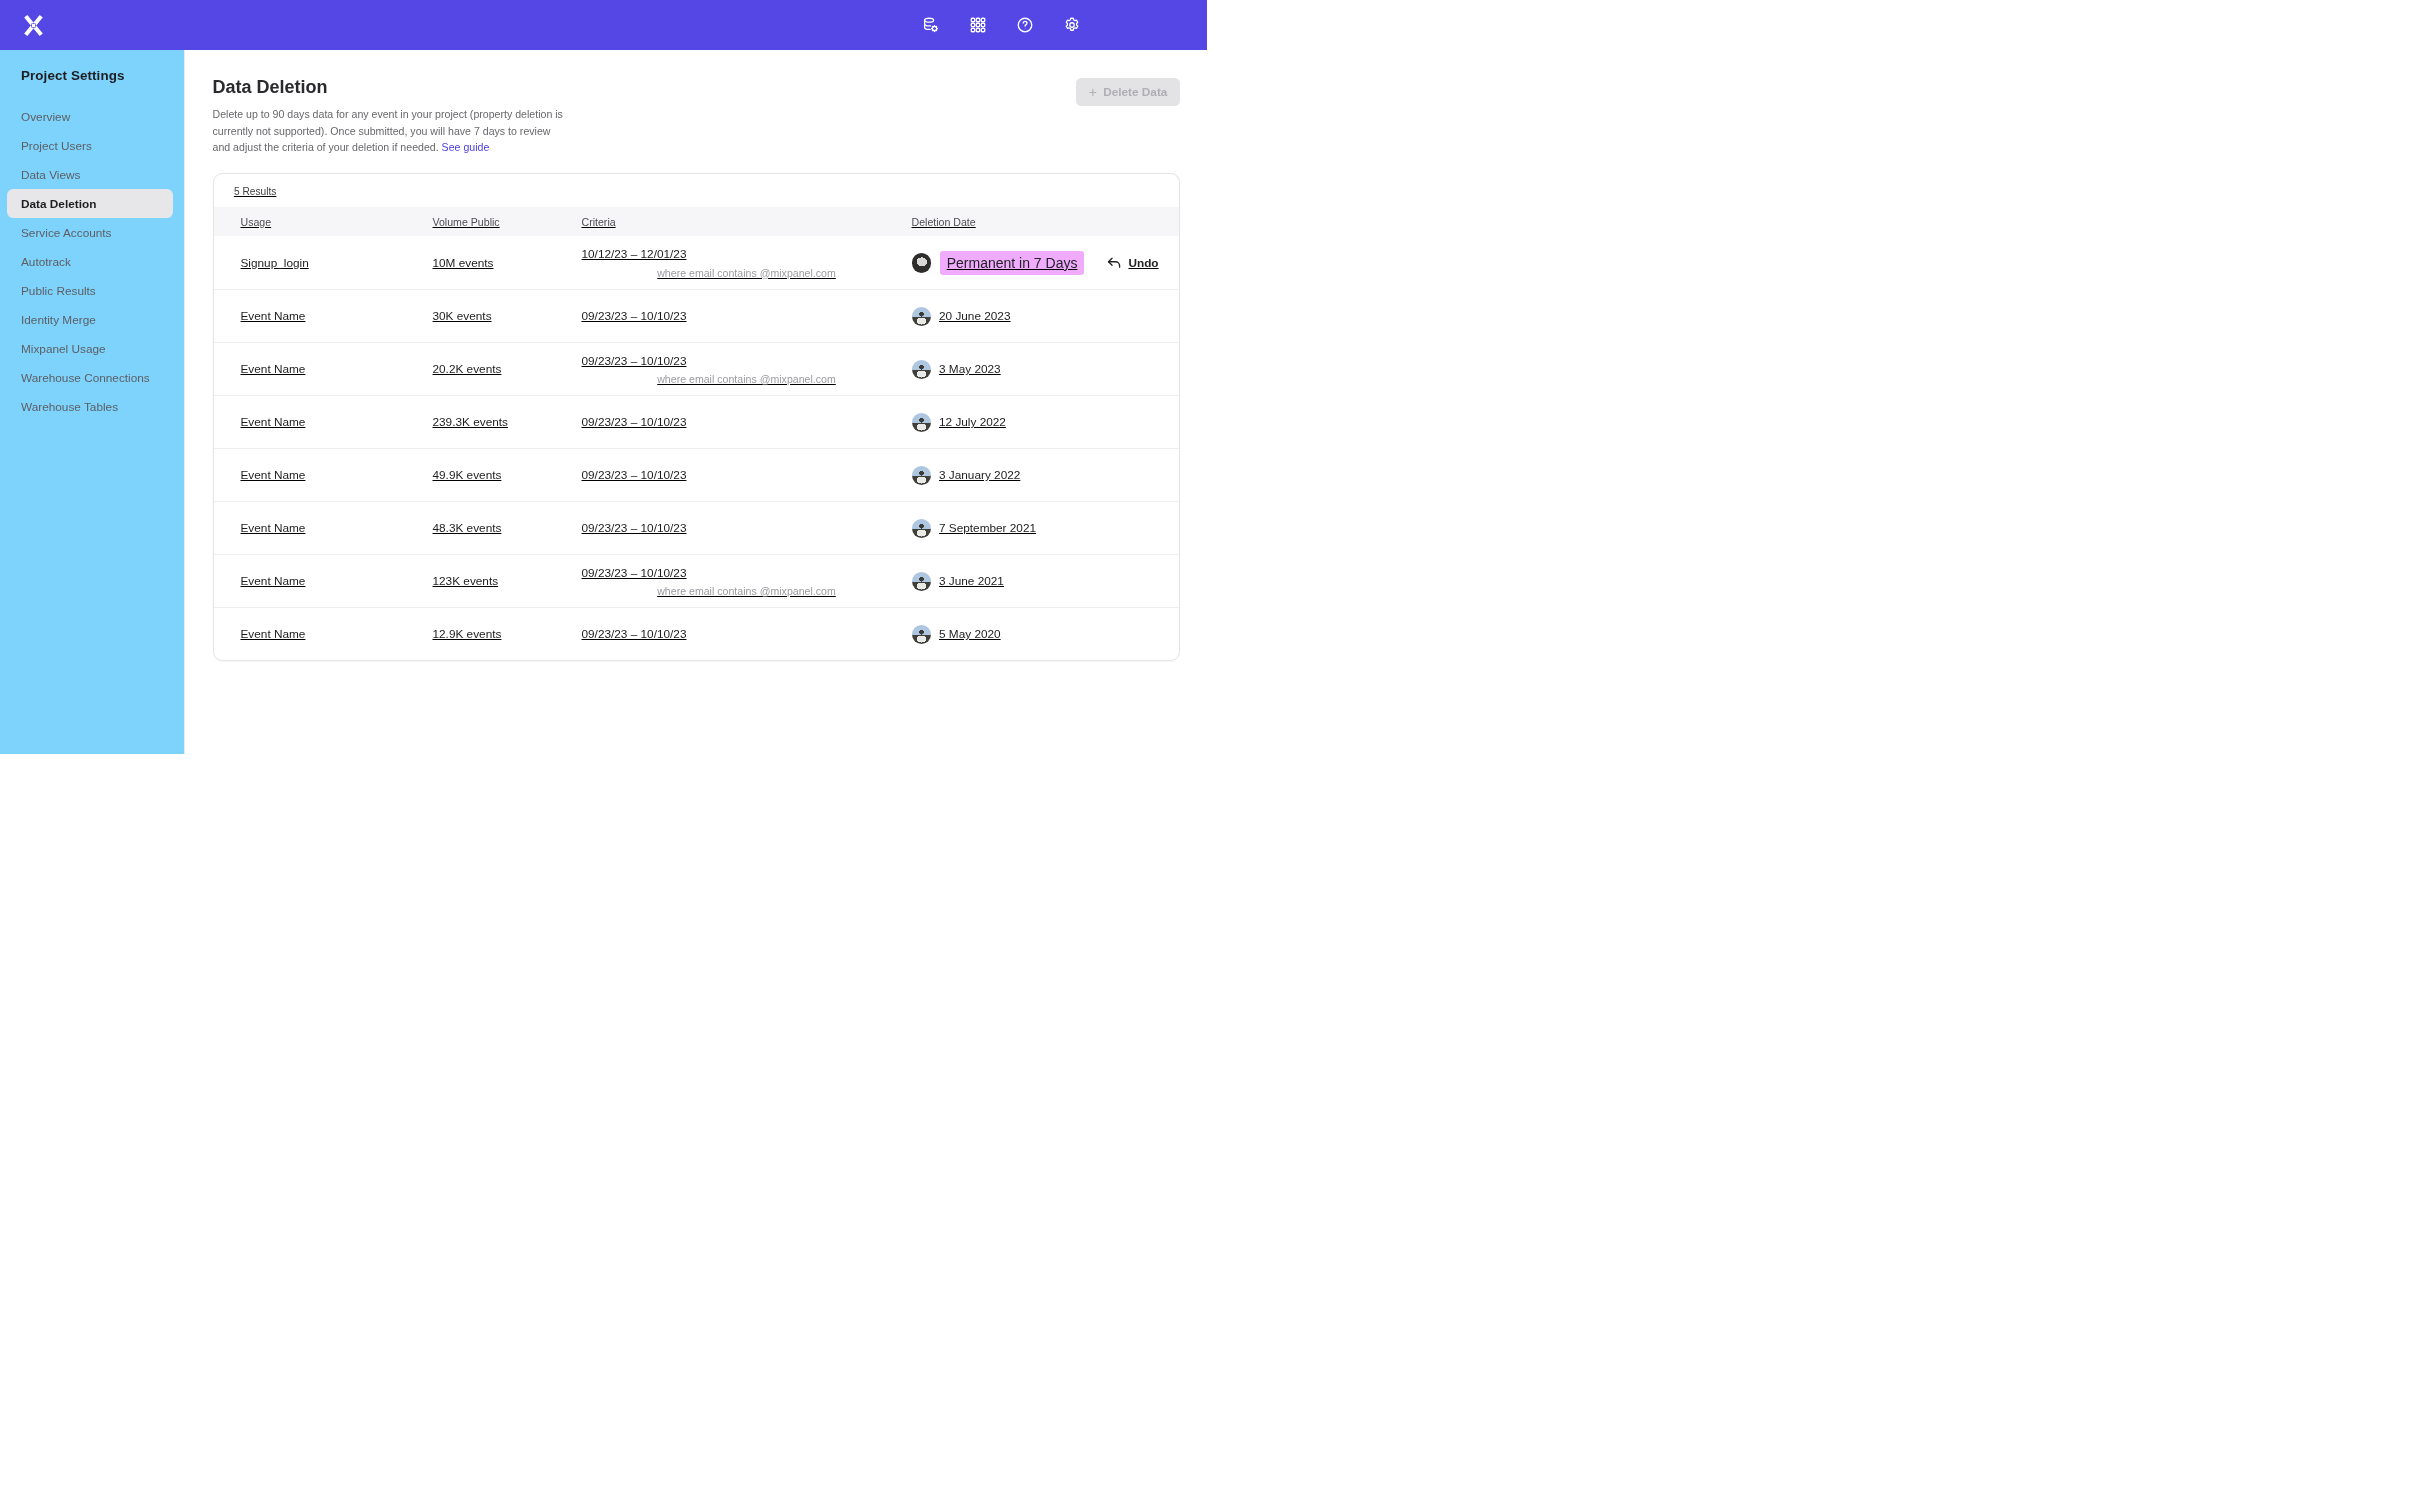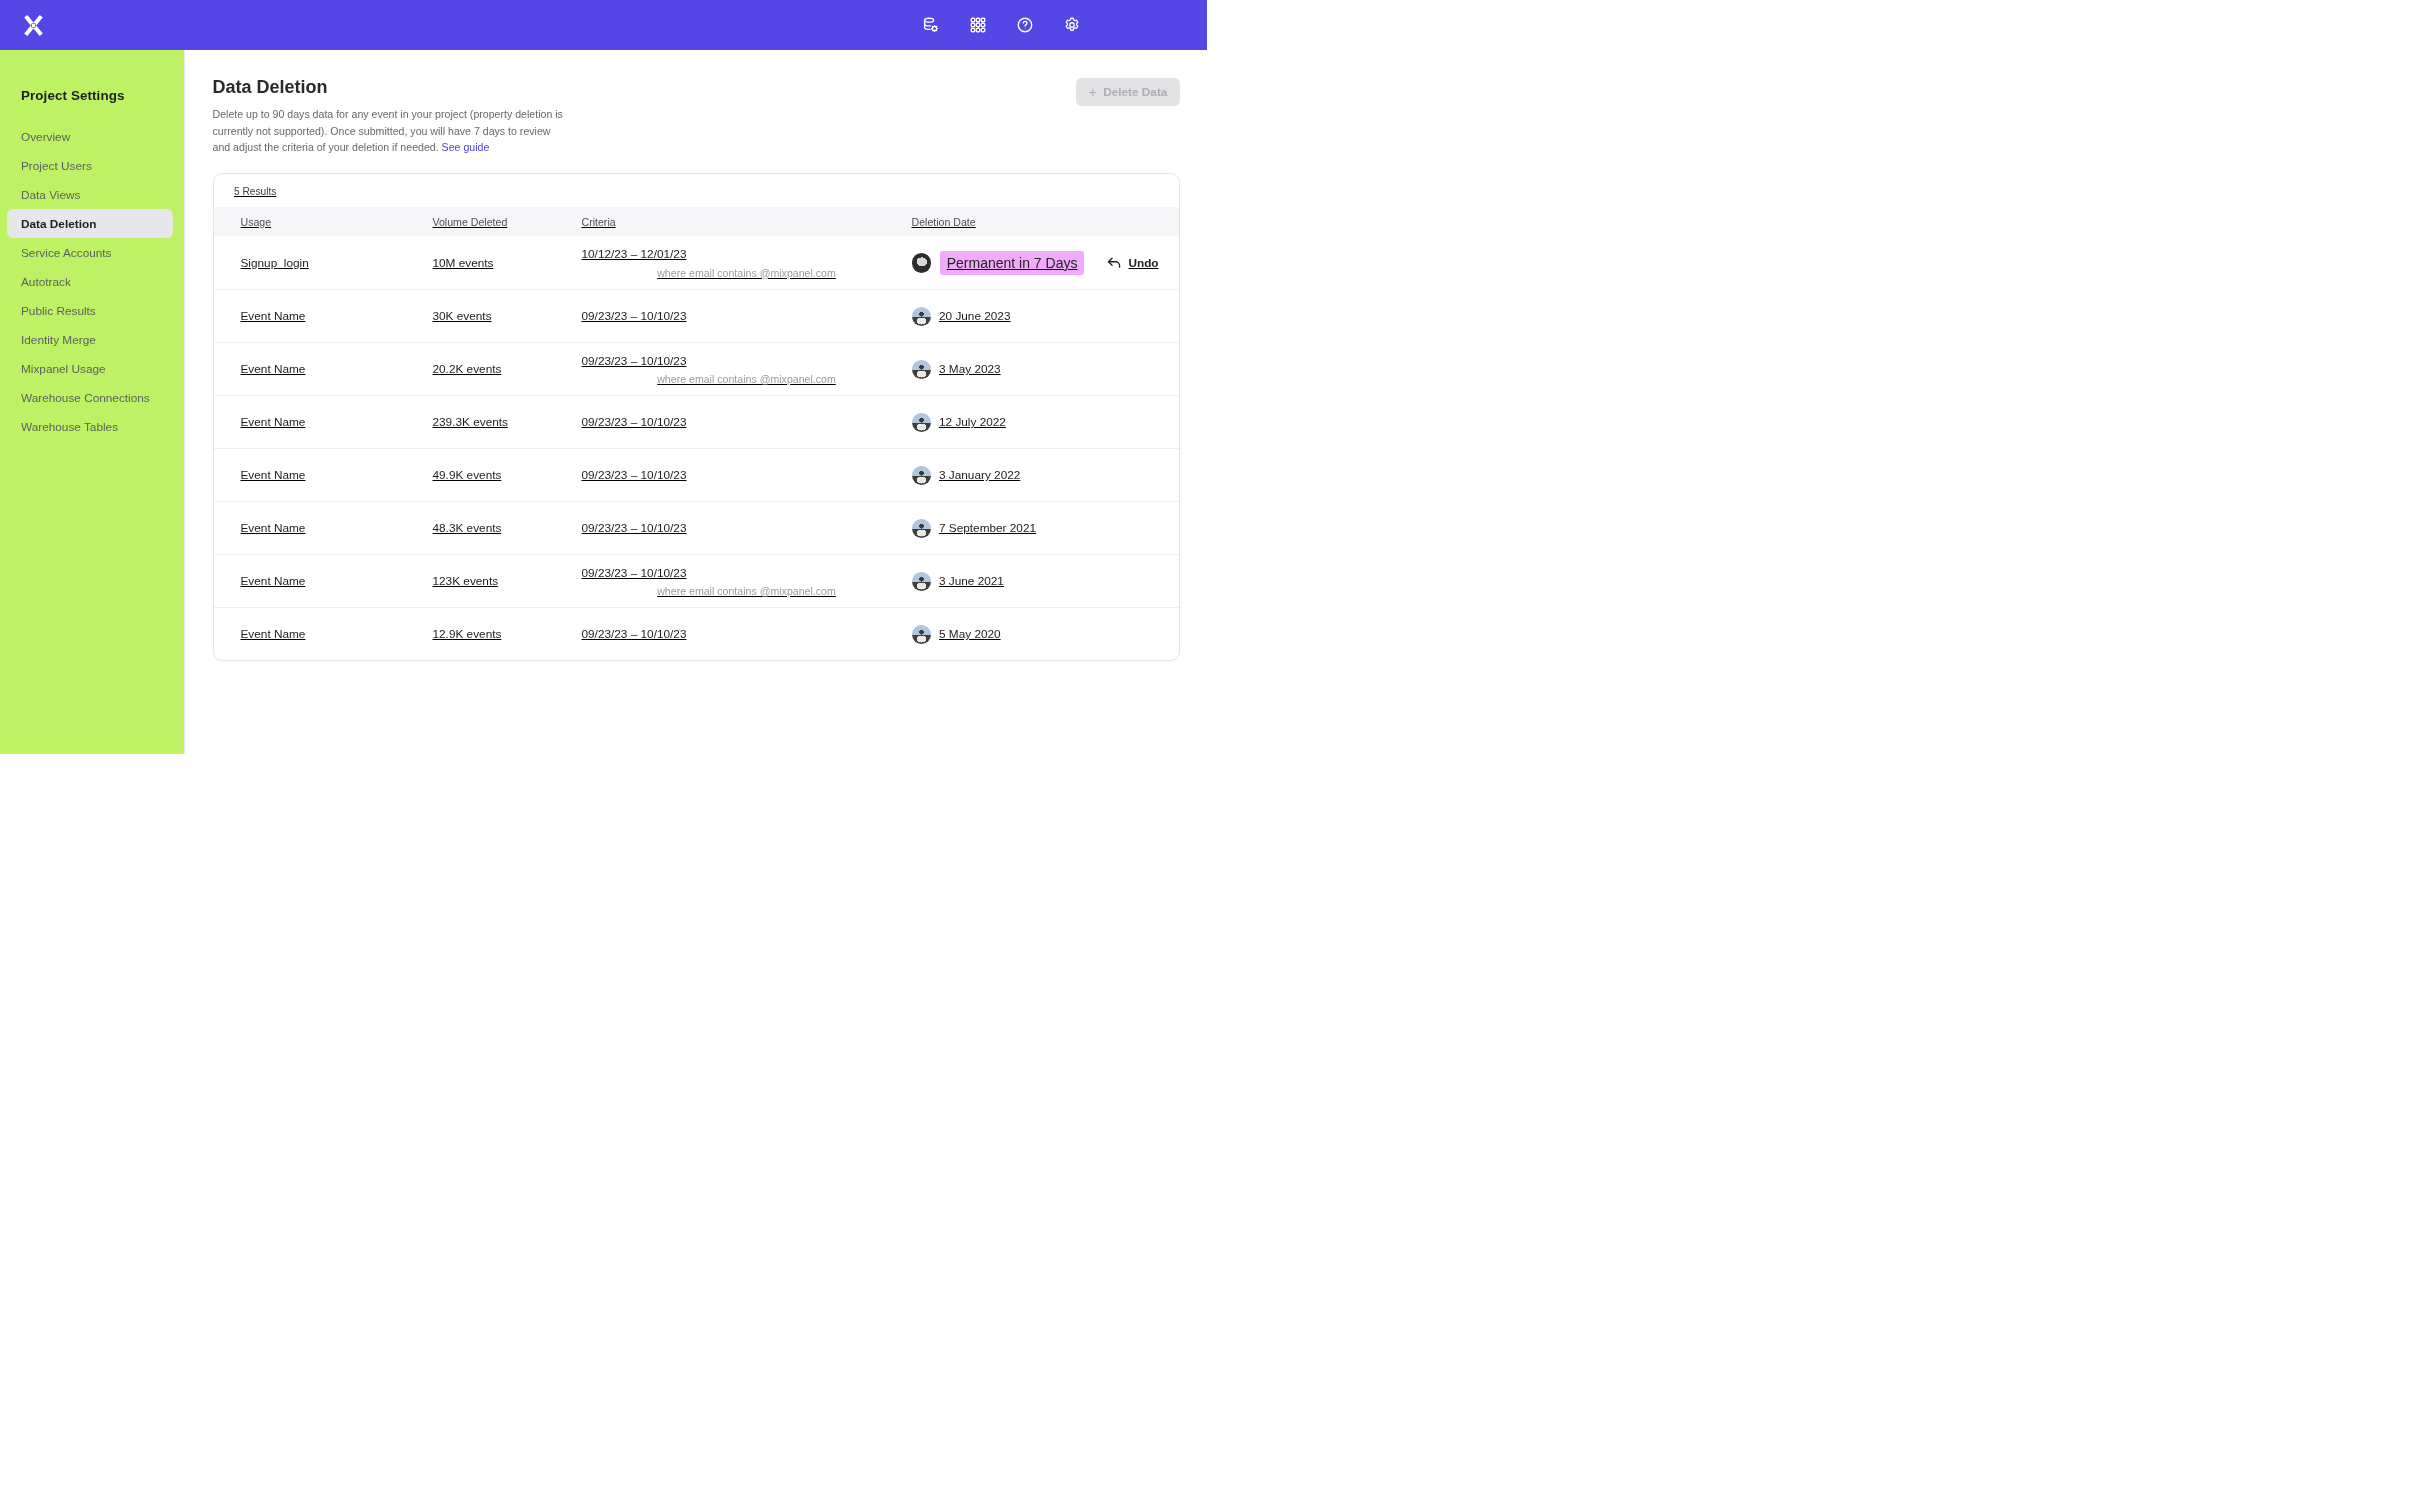--- a/index.html
+++ b/index.html
@@ -13,22 +13,22 @@
   .logo { width:21px; height:21px; display:block; cursor:pointer; }
   .topbar-icons { display:flex; align-items:center; gap:28px; }
   .tb-btn { width:19px; height:19px; display:flex; align-items:center; justify-content:center;
     background:none; border:none; cursor:pointer; padding:0; }
   .tb-btn svg { width:18px; height:18px; }
 
   
   .layout { display:flex; height:704px; }
 
   
-  .sidebar { width:185px; background:#bef264; border-right:0.8px solid #EAEAEC;
-    flex:0 0 185px; padding-top:38px; }
+  .sidebar { width:185px; background:#7dd3fc; border-right:0.8px solid #EAEAEC;
+    flex:0 0 185px; padding-top:18px; }
   .sidebar h1 { font-size:13.4px; font-weight:700; color:#1E1E21; padding-left:21px;
     margin-bottom:19px; letter-spacing:0.1px; }
   .side-item { margin:0 11px 0 7px; height:29px; display:flex; align-items:center;
     padding-left:14px; font-size:11.8px; color:#5E5E63; border-radius:6.3px; cursor:pointer; }
   .side-item.active { background:#E7E7E9; color:#1F1F22; font-weight:700; }
 
   
   .main { flex:1; padding:0 27px 0 27.5px; }
   .page-head { display:flex; justify-content:space-between; align-items:flex-start; }
   .page-title { font-size:18px; font-weight:700; color:#2A2A2E; margin-top:27px; }
@@ -149,21 +149,21 @@
       <button class="delete-btn" disabled="">
         <span class="plus">+</span>
         <span>Delete Data</span>
       </button>
     </div>
 
     <section class="card">
       <div class="results">5 Results</div>
       <div class="thead">
         <span>Usage</span>
-        <span>Volume Deleted</span>
+        <span>Volume Public</span>
         <span>Criteria</span>
         <span>Deletion Date</span>
       </div>
       <div id="tbody">
           <div class="trow">
             <div>Signup_login</div>
             <div>10M events</div>
             <div class="crit">
               <div>10/12/23 – 12/01/23</div>
               <div class="crit-sub">where email contains @mixpanel.com</div>

